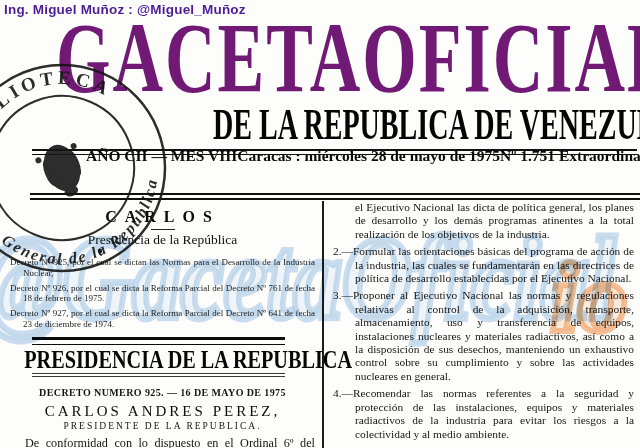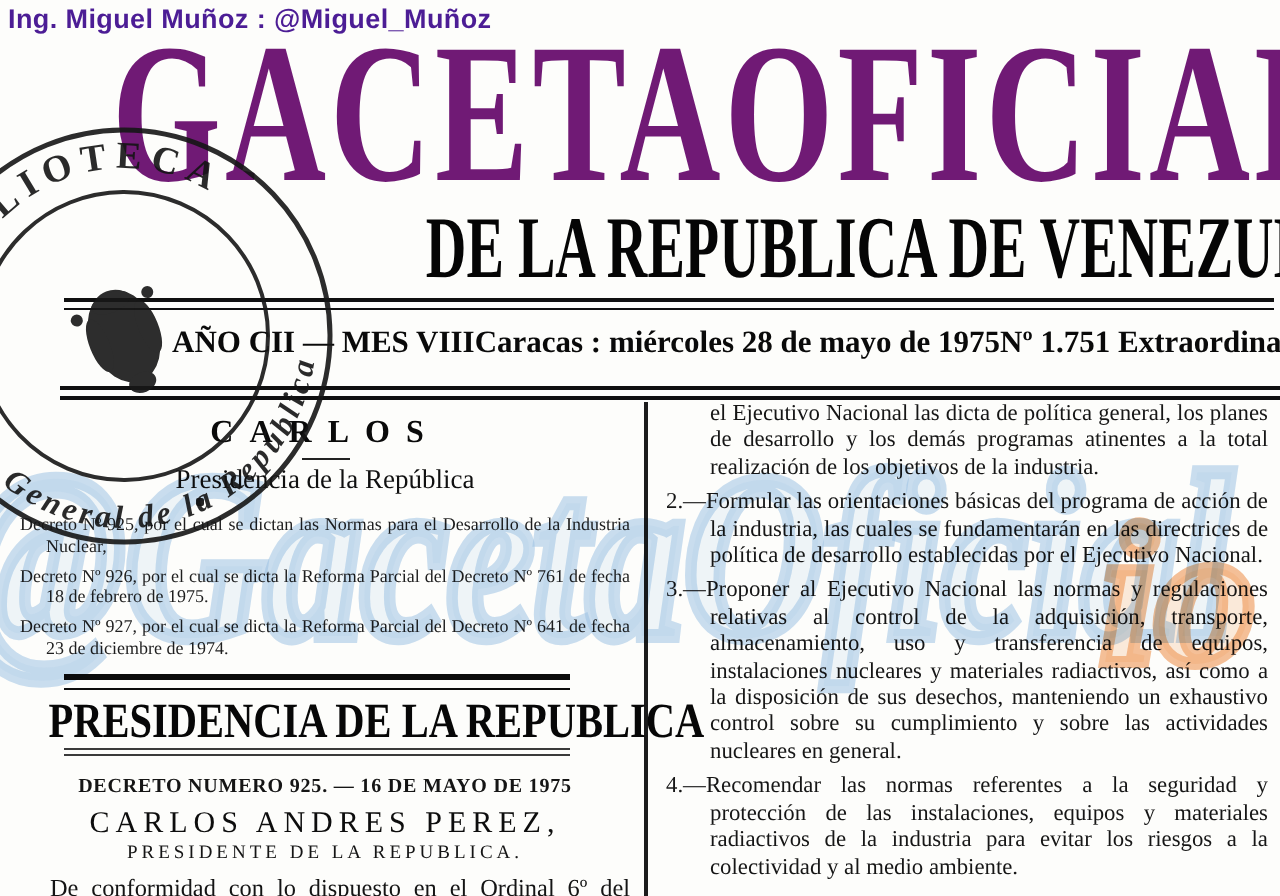--- a/index.html
+++ b/index.html
@@ -35,21 +35,21 @@
   }
   
   .rule1{position:absolute;left:32px;right:3px;top:149px;height:3px;
     border-top:2px solid #101010;border-bottom:1px solid #101010;z-index:2;}
   .rule2{position:absolute;left:30px;right:0;top:193px;height:3px;
     border-top:2px solid #101010;border-bottom:2px solid #101010;z-index:2;}
   .vdivider{position:absolute;left:322px;top:201px;bottom:0;width:2px;
     background:#1c1c1c;z-index:1;}
   
   .dateline{
-    position:absolute;left:86px;right:6px;top:163px;z-index:1;
+    position:absolute;left:86px;right:6px;top:147px;z-index:1;
     display:flex;justify-content:space-between;align-items:baseline;
     font:bold 15.5px "Liberation Serif", serif;color:#0a0a0a;white-space:nowrap;
   }
   
   .left-col{position:absolute;left:10px;top:202px;width:305px;z-index:1;}
   .sumario{
     text-align:center;margin-top:6px;
     font:bold 16px "Liberation Serif", serif;letter-spacing:8px;color:#0a0a0a;
   }
   .sumario-rule{width:24px;margin:3px auto 2px auto;border-top:1.5px solid #222;}

